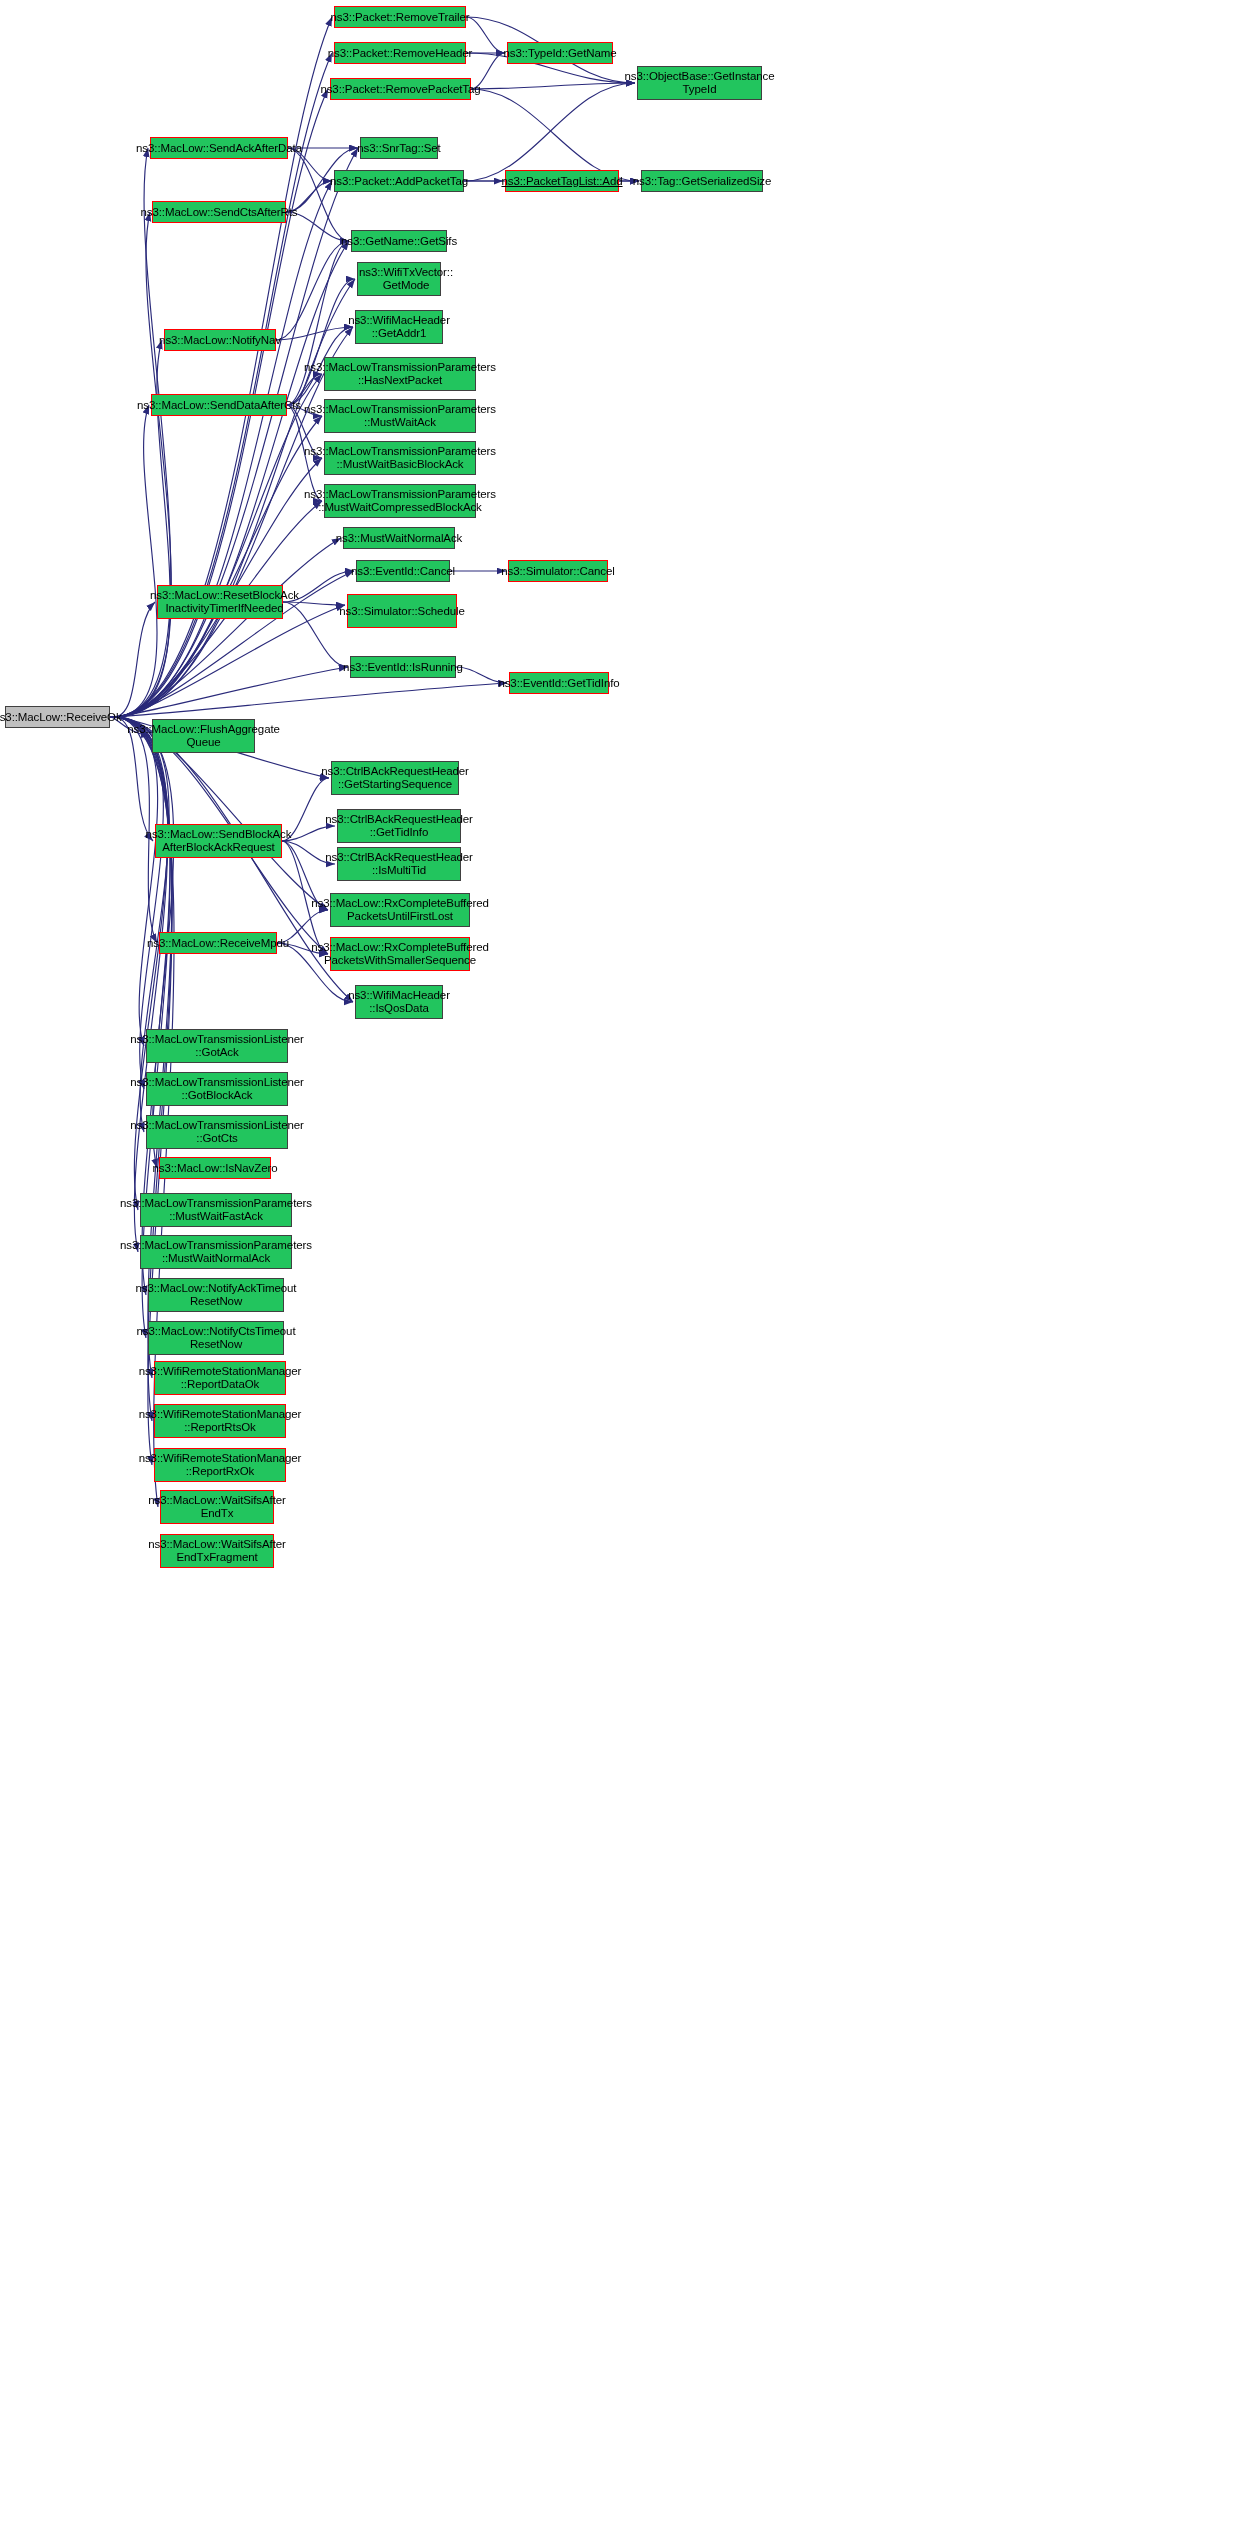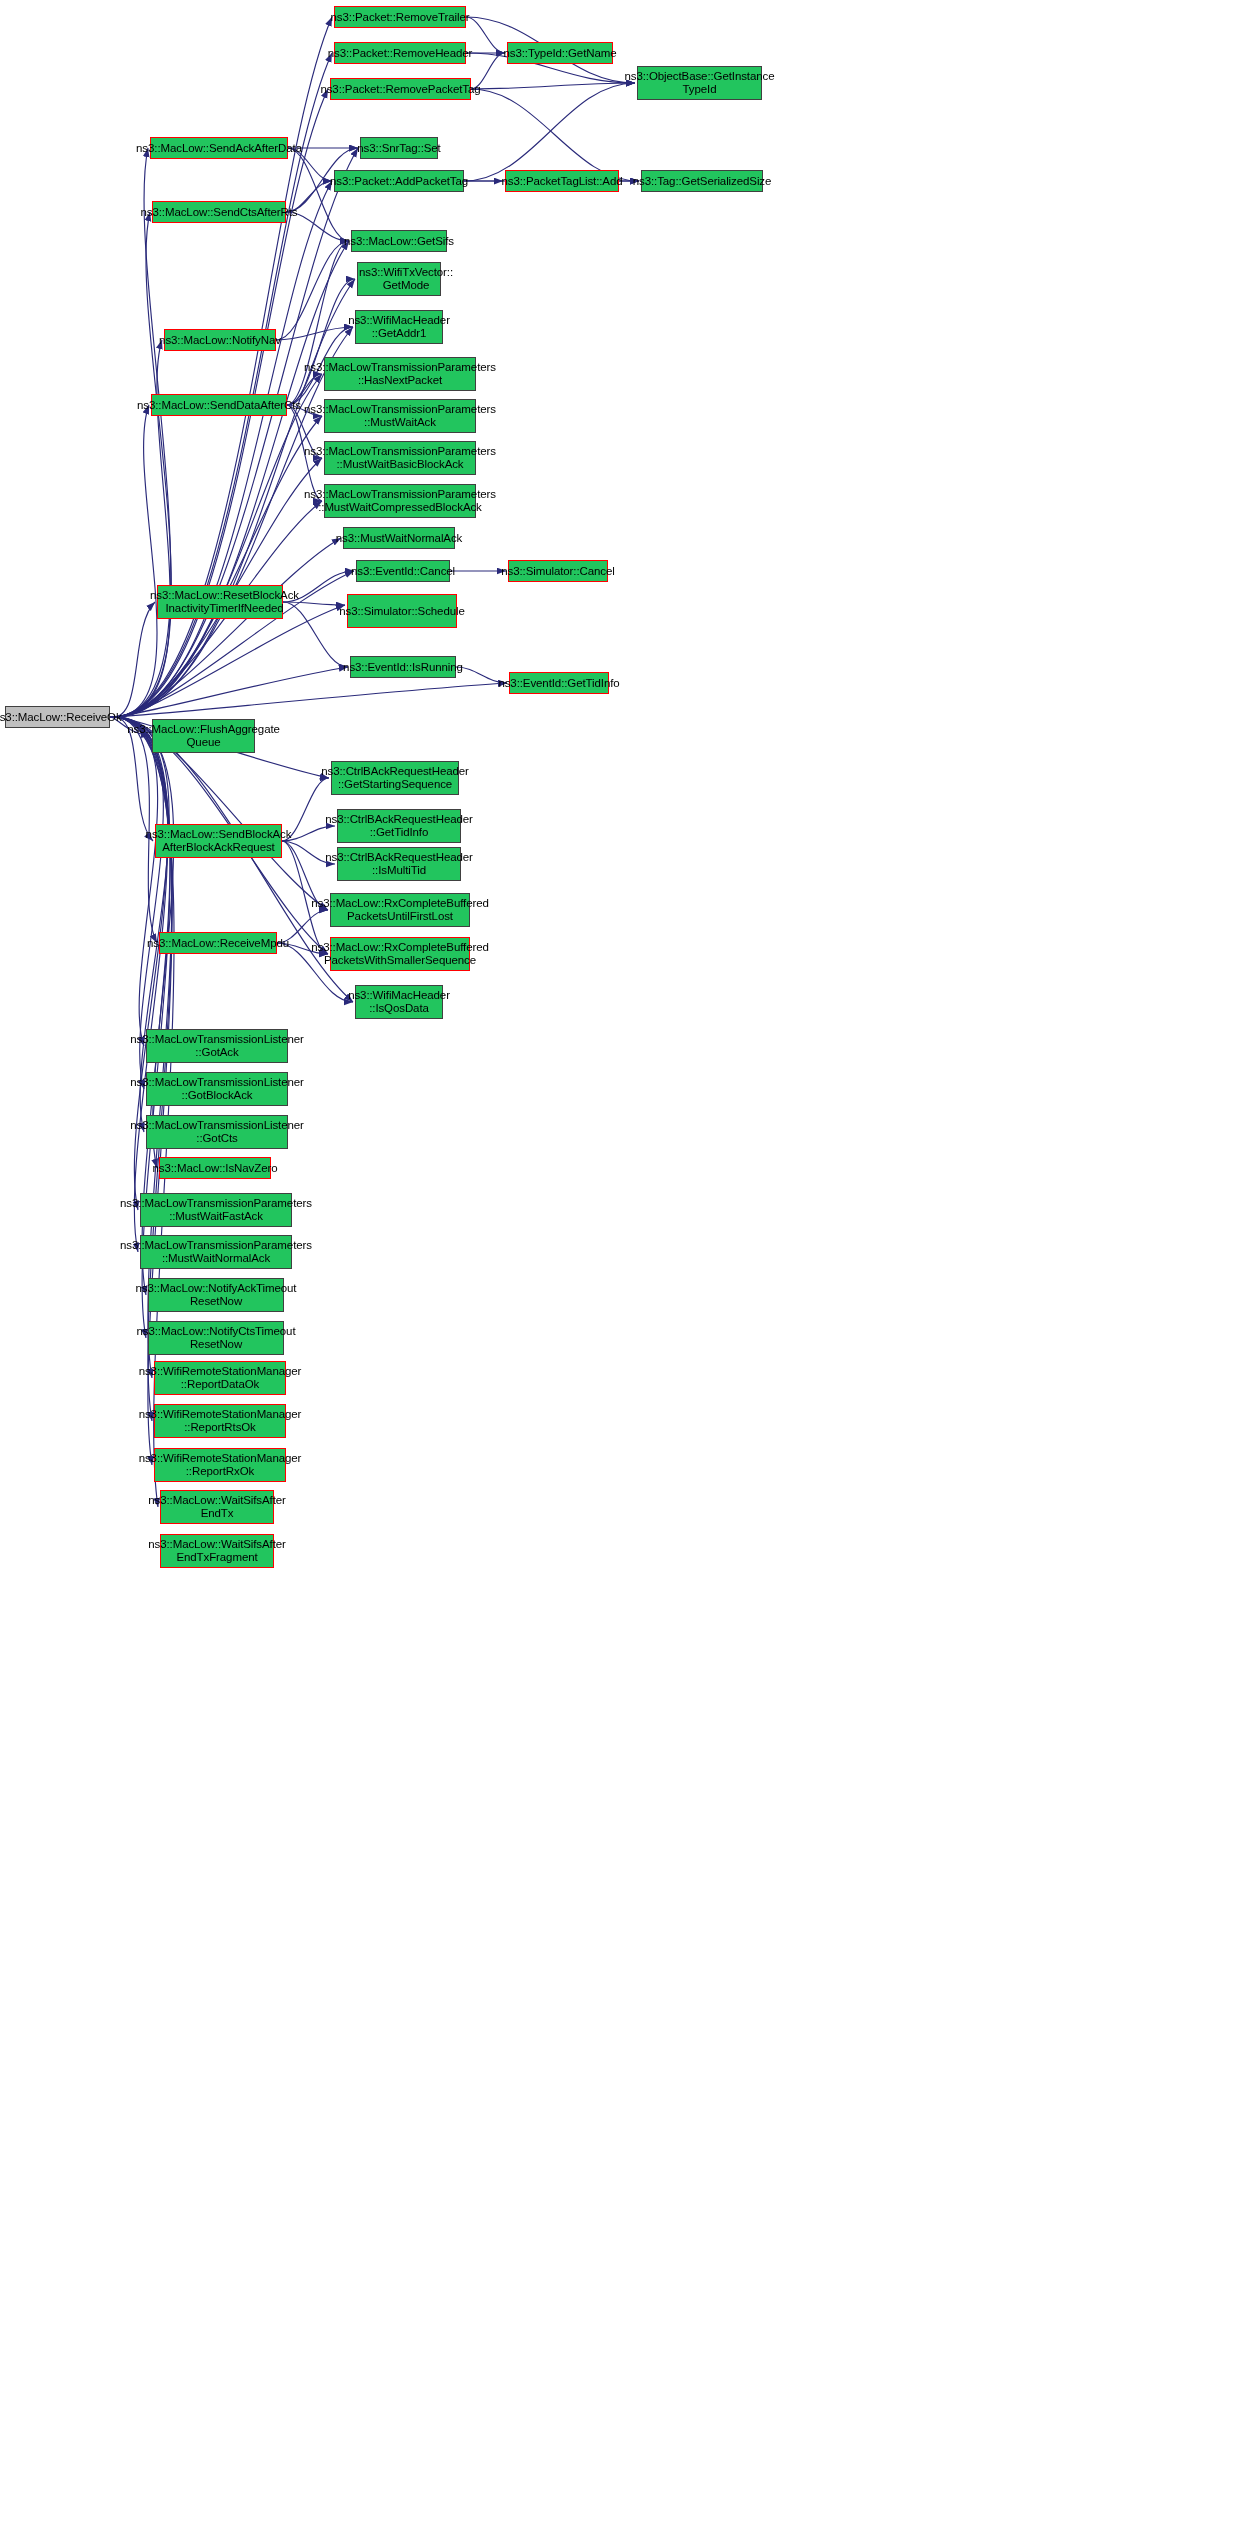--- a/index.html
+++ b/index.html
@@ -120,24 +120,24 @@
       <div class="node root" style="left: 5px; top: 706px; width: 105px; height: 22px;">ns3::MacLow::ReceiveOk</div>
       <div class="node red" style="left: 334px; top: 6px; width: 132px; height: 22px;">ns3::Packet::RemoveTrailer</div>
       <div class="node red" style="left: 334px; top: 42px; width: 132px; height: 22px;">ns3::Packet::RemoveHeader</div>
       <div class="node red" style="left: 330px; top: 78px; width: 141px; height: 22px;">ns3::Packet::RemovePacketTag</div>
       <div class="node red" style="left: 507px; top: 42px; width: 106px; height: 22px;">ns3::TypeId::GetName</div>
       <div class="node" style="left: 637px; top: 66px; width: 125px; height: 34px;">ns3::ObjectBase::GetInstance
 TypeId</div>
       <div class="node red" style="left: 150px; top: 137px; width: 138px; height: 22px;">ns3::MacLow::SendAckAfterData</div>
       <div class="node" style="left: 360px; top: 137px; width: 78px; height: 22px;">ns3::SnrTag::Set</div>
       <div class="node" style="left: 334px; top: 170px; width: 130px; height: 22px;">ns3::Packet::AddPacketTag</div>
-      <div class="node red" style="left: 505px; top: 170px; width: 114px; height: 22px;">ns3::PacketTagList::Add</div>
+      <div class="node red" style="left: 505px; top: 170px; width: 114px; height: 22px; text-decoration: underline;">ns3::PacketTagList::Add</div>
       <div class="node" style="left: 641px; top: 170px; width: 122px; height: 22px;">ns3::Tag::GetSerializedSize</div>
       <div class="node red" style="left: 152px; top: 201px; width: 134px; height: 22px;">ns3::MacLow::SendCtsAfterRts</div>
-      <div class="node" style="left: 351px; top: 230px; width: 96px; height: 22px;">ns3::MacLow::GetSifs</div>
+      <div class="node" style="left: 351px; top: 230px; width: 96px; height: 22px;">ns3::GetName::GetSifs</div>
       <div class="node" style="left: 357px; top: 262px; width: 84px; height: 34px; padding-left: 17px;">ns3::WifiTxVector::
 GetMode</div>
       <div class="node" style="left: 355px; top: 310px; width: 88px; height: 34px;">ns3::WifiMacHeader
 ::GetAddr1</div>
       <div class="node red" style="left: 164px; top: 329px; width: 112px; height: 22px;">ns3::MacLow::NotifyNav</div>
       <div class="node" style="left: 324px; top: 357px; width: 152px; height: 34px;">ns3::MacLowTransmissionParameters
 ::HasNextPacket</div>
       <div class="node" style="left: 324px; top: 399px; width: 152px; height: 34px;">ns3::MacLowTransmissionParameters
 ::MustWaitAck</div>
       <div class="node red" style="left: 151px; top: 394px; width: 136px; height: 22px;">ns3::MacLow::SendDataAfterCts</div>

